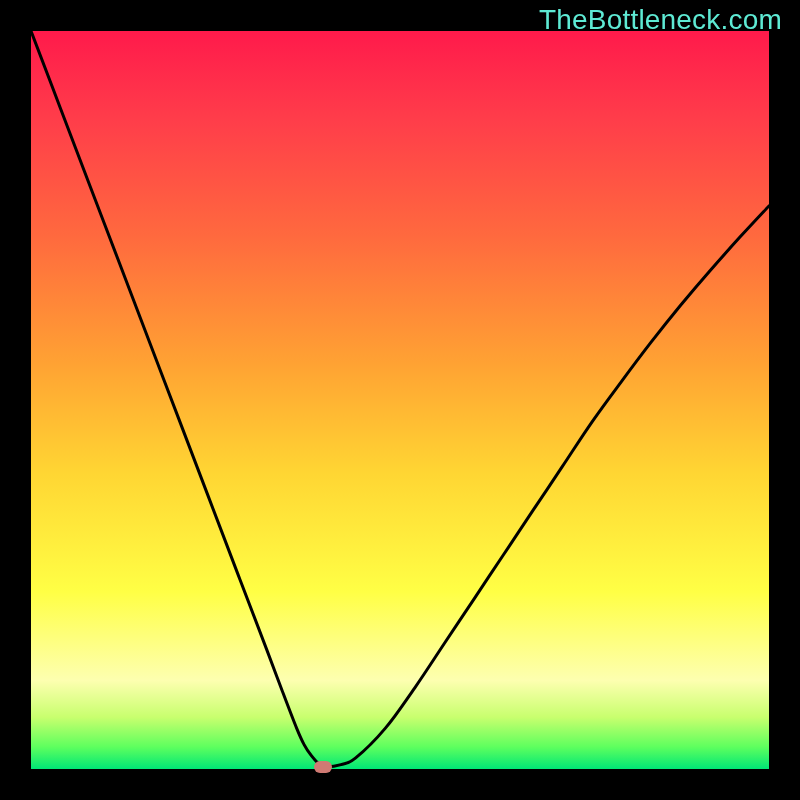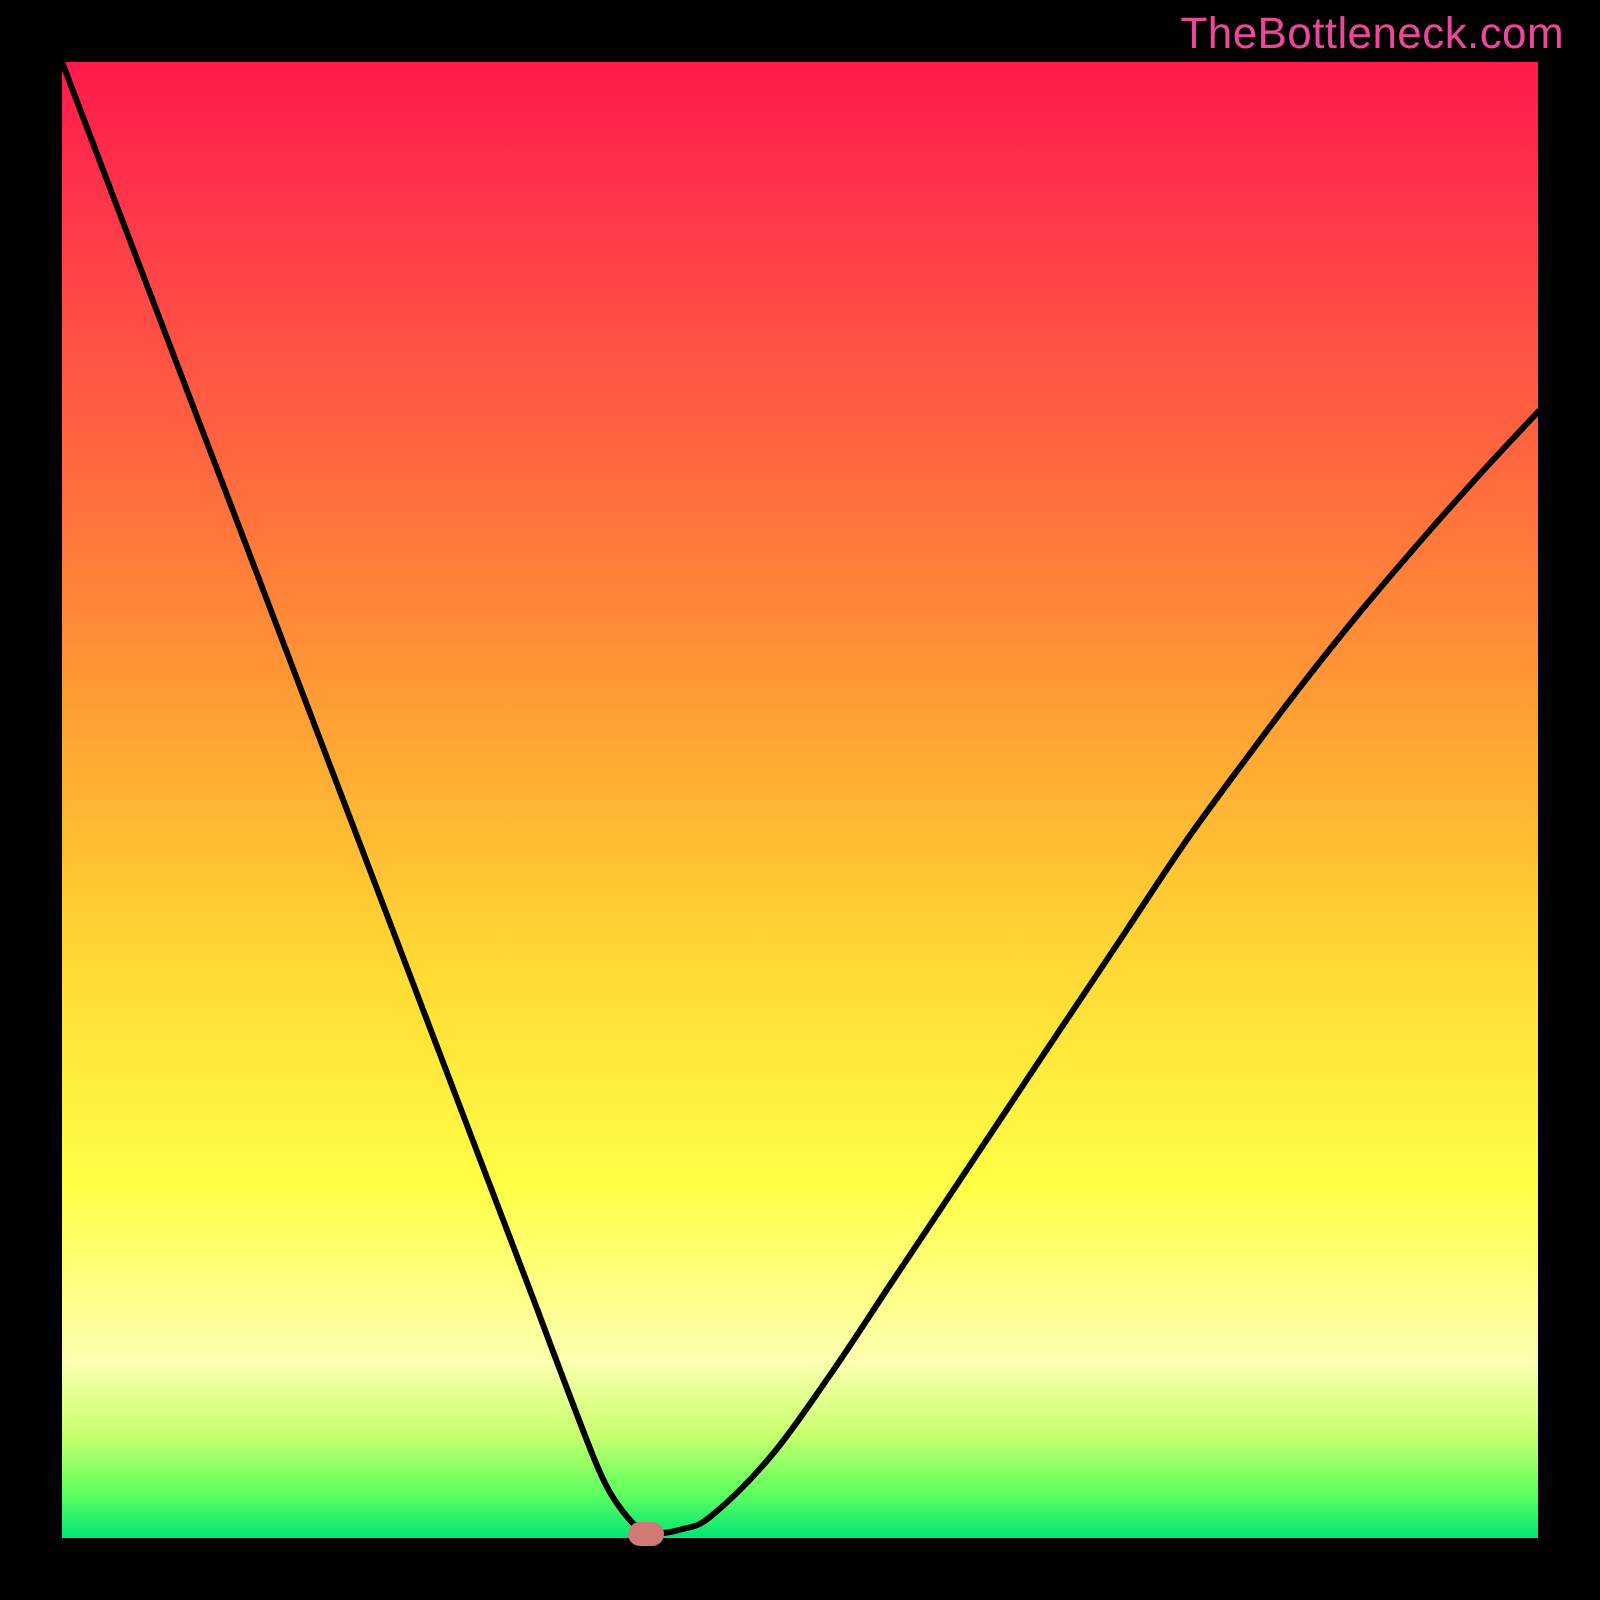--- a/index.html
+++ b/index.html
@@ -50,22 +50,22 @@
     width: 18px;
     height: 12px;
     border-radius: 6px;
     background: #cf7a73;
     transform: translate(-50%, -50%);
   }
   .watermark {
     position: absolute;
     top: 4px;
     right: 18px;
-    color: #ec4899;
-    font-size: 22px;
+    color: #5eead4;
+    font-size: 28px;
     letter-spacing: 0.2px;
     font-weight: 500;
   }
 </style>
 </head>
 <body>
 
 <div class="stage">
   <div class="watermark">TheBottleneck.com</div>
 

